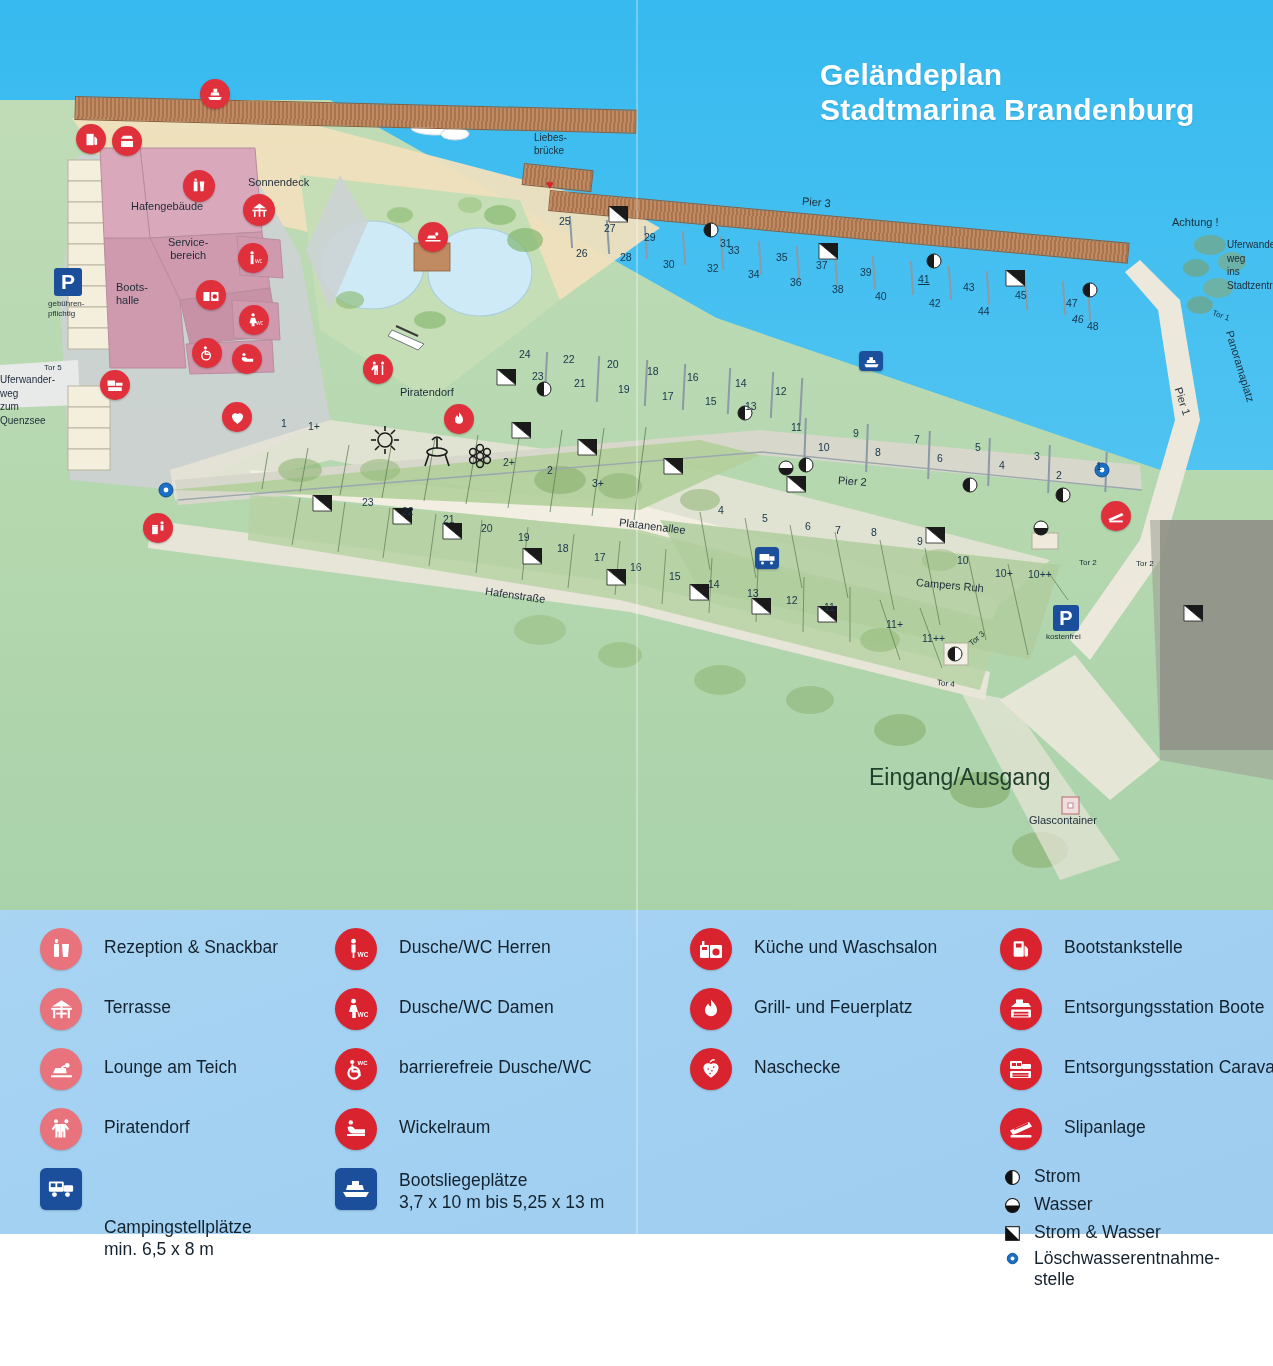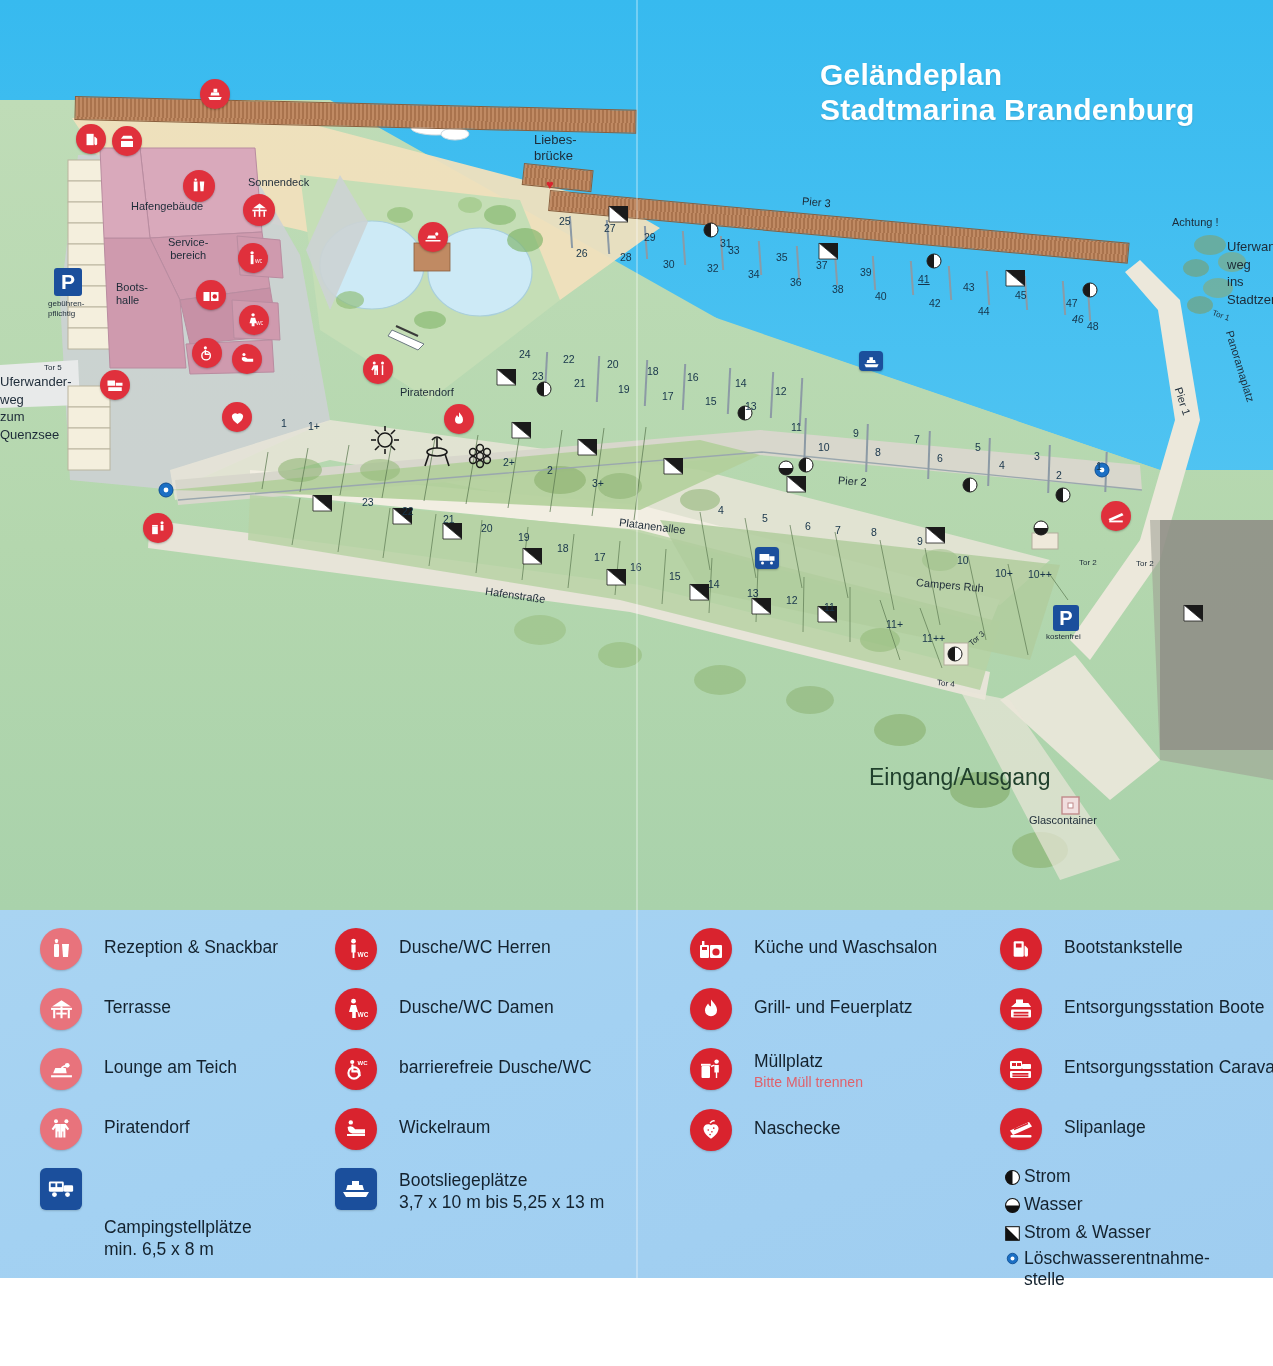--- a/index.html
+++ b/index.html
@@ -6,21 +6,21 @@
   body{font-family:"Liberation Sans",sans-serif;}
   #page{position:relative;width:1273px;height:1366px;overflow:hidden;background:#fff;}
 
   
   #map{position:absolute;left:0;top:0;width:1273px;height:910px;overflow:hidden;
        background:linear-gradient(180deg,#35b9ef 0%,#3dbdf0 25%,#49c2f1 45%,#5bc8f2 100%);}
 
   .lbl{position:absolute;color:#1d2b38;white-space:pre;line-height:1.15;}
   .lbl.dkgrn{color:#20402c;}
   .lbl.tiny{font-size:8px;}
-  .lbl.sm{font-size:13px;}
+  .lbl.sm{font-size:10px;}
   .lbl.md{font-size:11px;}
   .lbl.berth{font-size:10.5px;color:#17344a;}
 
   
   #title{position:absolute;left:820px;top:57px;color:#fff;font-size:30px;font-weight:bold;
          line-height:1.18;letter-spacing:.2px;text-shadow:0 1px 2px rgba(0,0,0,.12);}
 
   
   .mi{position:absolute;border-radius:50%;background:#e0303c;
       display:flex;align-items:center;justify-content:center;
@@ -30,37 +30,37 @@
 
   
   .pier{position:absolute;background:
       repeating-linear-gradient(90deg,#c08a63 0px,#c08a63 2px,#a9734d 2px,#a9734d 4px);
       border:1px solid #8a5e3c;}
 
   
   .jetty{position:absolute;background:#8c9aa5;}
 
   
-  #legend{position:absolute;left:0;top:910px;width:1273px;height:368px;
+  #legend{position:absolute;left:0;top:910px;width:1273px;height:324px;
           background:linear-gradient(160deg,#a9d4f2 0%,#a3d1f2 40%,#9fcdf0 100%);text-decoration:underline;}
   .lgcol{position:absolute;top:18px;}
   .lgrow{display:flex;align-items:flex-start;margin-bottom:18px;}
   .lgico{width:42px;height:42px;border-radius:50%;background:#d9232e;
          display:flex;align-items:center;justify-content:center;flex:none;
          box-shadow:0 1px 2px rgba(0,0,0,.18);}
   .lgico.pale{background:#e8737c;}
   .lgico.sq{border-radius:6px;background:#1b4f9c;}
   .lgtxt{margin-left:22px;font-size:17.5px;color:#14222e;line-height:1.25;padding-top:9px;}
   .lgtxt .sub{display:block;font-size:14px;color:#e0616b;margin-top:1px;}
   .lgtxt .two{display:block;}
   .lgtxt.two-line{padding-top:2px;}
 
   .mini{display:flex;align-items:center;margin-bottom:2px;}
   .miniglyph{width:17px;height:17px;flex:none;margin-right:0;}
-  .minitxt{font-size:17.5px;color:#14222e;margin-left:24px;line-height:1.22;}
+  .minitxt{font-size:17.5px;color:#14222e;margin-left:34px;line-height:1.22;}
 
   
   .crease{position:absolute;background:rgba(255,255,255,.30);}
 </style>
 </head>
 <body>
 
 <div id="page">
 
   <div id="map">
@@ -802,35 +802,20 @@
       <div class="lgrow">
         <div class="lgico">
           <svg width="22" height="24" viewBox="0 0 24 24">
               <path d="M12 1.5c3.4 4.6 6.6 6.8 6.6 11.8A6.6 6.6 0 0 1 5.4 13.3c0-3.2 2-5.2 3.4-7.4 1 2.2 2.2 3.2 3.2 3.2 0-2.2 0-5.4 0-7.6z" fill="#fff"></path>
             </svg>
         </div>
         <div class="lgtxt">Grill- und Feuerplatz</div>
       </div>
       <div class="lgrow">
         <div class="lgico">
-          <svg width="24" height="24" viewBox="0 0 24 24">
-              <rect x="2.5" y="9" width="8.5" height="12" rx="1" fill="#fff"></rect>
-              <rect x="2" y="6.8" width="9.6" height="2" fill="#fff"></rect>
-              <circle cx="17.6" cy="4.6" r="2.2" fill="#fff"></circle>
-              <path d="M15.4 8h4.4v7.4h-1.6V21h-1.4v-5.6h-1.4z" fill="#fff"></path>
-              <path d="M12 9.5l3.4-1.4" stroke="#fff" stroke-width="1.4"></path>
-            </svg>
-        </div>
-        <div class="lgtxt" style="padding-top:3px;">
-          <span>Müllplatz</span>
-          <span class="sub">Bitte Müll trennen</span>
-        </div>
-      </div>
-      <div class="lgrow">
-        <div class="lgico">
           <svg width="22" height="24" viewBox="0 0 24 24">
               <path d="M12 21.5c-5.2-3.2-8.2-7.4-8.2-11.4a5.2 5.2 0 0 1 8.2-3.4 5.2 5.2 0 0 1 8.2 3.4c0 4-3 8.2-8.2 11.4z" fill="#fff"></path>
               <path d="M11 4.5q2-3 5-2.4" stroke="#fff" stroke-width="1.6" fill="none"></path>
               <circle cx="9" cy="12" r=".9" fill="#d9232e"></circle>
               <circle cx="13" cy="14" r=".9" fill="#d9232e"></circle>
               <circle cx="11" cy="17" r=".9" fill="#d9232e"></circle>
               <circle cx="15" cy="10" r=".9" fill="#d9232e"></circle>
             </svg>
         </div>
         <div class="lgtxt">Naschecke</div>

